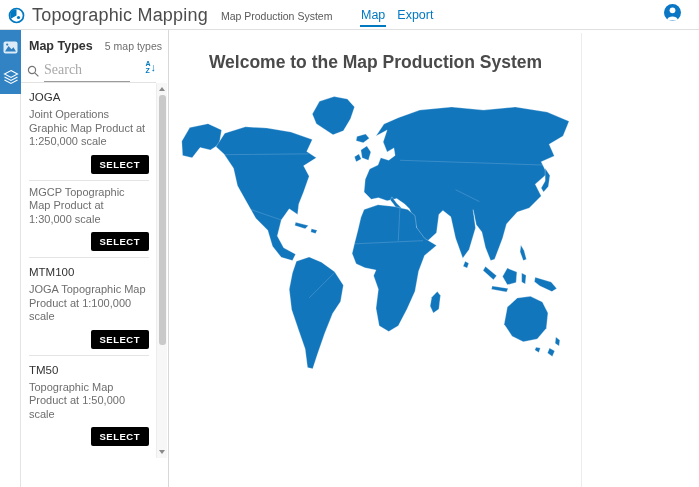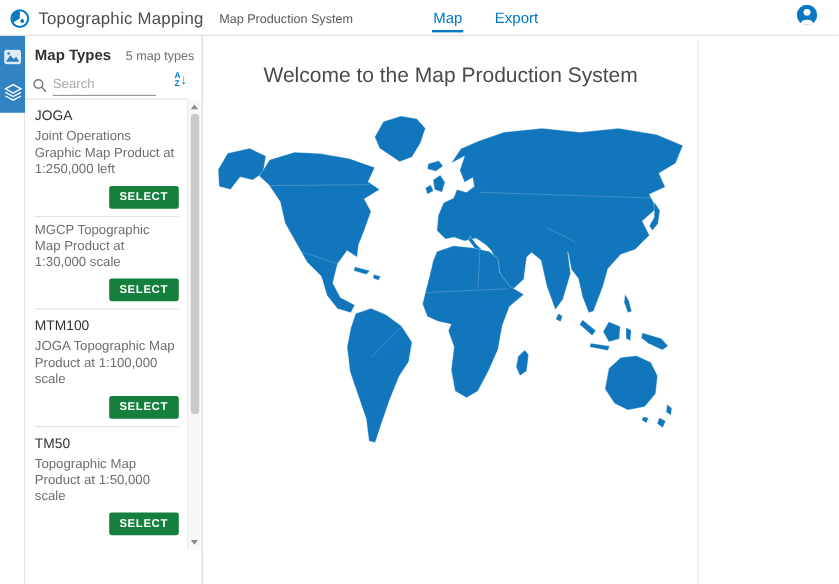--- a/index.html
+++ b/index.html
@@ -3,70 +3,70 @@
 <meta charset="utf-8">
 <style>
   html,body{margin:0;padding:0;background:#fff;}
   .app{position:relative;width:699px;height:487px;background:#fff;overflow:hidden;
        font-family:"Liberation Sans",sans-serif;color:#4c4c4c;}
 
   
   .header{position:absolute;left:0;top:0;width:699px;height:30px;background:#fff;
           border-bottom:1px solid #dfdfdf;box-sizing:border-box;}
   .brand{position:absolute;left:8px;top:0;height:30px;display:flex;align-items:center;gap:7px;}
-  .app-title{font-size:14px;color:#4c4c4c;letter-spacing:.2px;}
+  .app-title{font-size:18px;color:#4c4c4c;letter-spacing:.2px;}
   .app-subtitle{font-size:10.5px;color:#595959;margin-left:6px;padding-top:2px;}
-  .tabs{position:absolute;left:360px;top:0;height:30px;display:flex;gap:25px;align-items:center;}
+  .tabs{position:absolute;left:360px;top:0;height:30px;display:flex;gap:10px;align-items:center;}
   .tab{font-size:12.5px;color:#0079c1;padding:5px 1px 3px 1px;border-bottom:2px solid transparent;cursor:pointer;}
   .tab.active{border-bottom-color:#0079c1;}
   .account{position:absolute;right:18px;top:4px;width:17px;height:17px;cursor:pointer;}
 
   
   .strip{position:absolute;left:0;top:30px;width:21px;height:457px;background:#fff;
          border-right:1px solid #e3e3e3;box-sizing:border-box;}
   .strip-blue{position:absolute;left:0;top:0;width:21px;height:64px;background:#3183c4;}
   .strip-btn{position:absolute;left:0;width:21px;height:28px;display:flex;align-items:center;justify-content:center;cursor:pointer;}
   .strip-btn.b1{top:3px;}
   .strip-btn.b2{top:33px;}
 
   
   .sidebar{position:absolute;left:21px;top:30px;width:148px;height:457px;background:#fff;
            border-right:1px solid #d8d8d8;box-sizing:border-box;}
   .panel-head{position:absolute;left:8px;right:6px;top:9px;display:flex;justify-content:space-between;align-items:baseline;}
   .panel-title{font-size:12.5px;font-weight:bold;color:#323232;}
   .panel-count{font-size:10.5px;color:#6e6e6e;}
   .search-row{position:absolute;left:6px;top:31px;width:112px;height:20px;display:flex;align-items:center;}
   .search-input{border:0;border-bottom:1px solid #9b9b9b;outline:none;width:86px;margin-left:4px;
-                font-size:11px;padding:2px 0 3px 0;color:#323232;font-family:Liberation Sans, sans-serif;}
+                font-size:14px;padding:2px 0 3px 0;color:#323232;font-family:Liberation Serif, serif;}
   .search-input::placeholder{color:#a8a8a8;}
   .sort-az{position:absolute;right:12px;top:30px;display:flex;align-items:center;color:#0079c1;cursor:pointer;}
   .sort-az .az{display:flex;flex-direction:column;font-size:7px;font-weight:bold;line-height:7px;}
   .sort-az .arrow{font-size:11px;line-height:11px;}
   .list-top-divider{position:absolute;left:0;top:52px;width:135px;height:1px;background:#e2e2e2;}
 
   .map-type-list{position:absolute;left:0;top:53px;width:134px;height:373px;overflow:hidden;}
   .map-type-item{padding:0 6px 0 8px;}
   .item-title{padding-top:8px;font-size:11.5px;font-weight:normal;color:#323232;}
   .item-desc{margin-top:5px;font-size:11px;line-height:13.5px;color:#6e6e6e;width:120px;}
   .item-desc:empty{display:none;}
   .item-btn-row{margin-top:5px;text-align:right;height:18px;}
-  .select-btn{background:#15803d;color:#fff;border:0;border-radius:2px;font-size:9.5px;font-weight:bold;
+  .select-btn{background:#000000;color:#fff;border:0;border-radius:2px;font-size:9.5px;font-weight:bold;
               letter-spacing:.5px;padding:4px 9px;cursor:pointer;font-family:"Liberation Sans",sans-serif;}
   .item-divider{margin-top:8px;height:1px;background:#e4e4e4;}
 
   
   .scrollbar{position:absolute;left:135px;top:53px;width:11px;height:375px;background:#f7f7f7;border-left:1px solid #ededed;box-sizing:border-box;}
   .sb-up,.sb-down{position:absolute;left:0;width:10px;height:10px;display:flex;align-items:center;justify-content:center;cursor:pointer;}
   .sb-up{top:1px;} .sb-down{bottom:1px;}
   .tri-up{width:0;height:0;border-left:3px solid transparent;border-right:3px solid transparent;border-bottom:4px solid #8a8a8a;}
   .tri-down{width:0;height:0;border-left:3px solid transparent;border-right:3px solid transparent;border-top:4px solid #8a8a8a;}
   .sb-thumb{position:absolute;left:2px;top:12px;width:7px;height:250px;background:#c9c9c9;border-radius:3px;cursor:grab;}
 
   
-  .main{position:absolute;left:170px;top:30px;width:464px;height:457px;background:#fff;}
+  .main{position:absolute;left:170px;top:30px;width:464px;height:457px;background:#fff;font-weight:bold;}
   .main-content{position:absolute;left:0;top:0;width:411px;height:457px;}
   .main-divider{position:absolute;left:411px;top:3px;width:1px;height:454px;background:#ececec;}
   .welcome{position:absolute;top:22px;width:100%;text-align:center;font-size:17.5px;color:#4a4a4a;}
   .map-wrap{position:absolute;top:60px;left:50%;transform:translateX(-50%);width:398px;}
   .instruction{position:absolute;top:377px;width:100%;text-align:center;font-size:12.5px;color:#4a4a4a;}
 </style>
 </head>
 <body>
 
 <div class="app">
@@ -136,21 +136,21 @@
         <span>Z</span>
       </span>
       <span class="arrow">↓</span>
     </span>
 
     <div class="list-top-divider"></div>
 
     <div class="map-type-list">
   <div class="map-type-item">
     <div class="item-title">JOGA</div>
-    <div class="item-desc">Joint Operations Graphic Map Product at 1:250,000 left</div>
+    <div class="item-desc">Joint Operations Graphic Map Product at 1:250,000 scale</div>
     <div class="item-btn-row">
       <button class="select-btn">SELECT</button>
     </div>
     <div class="item-divider"></div>
   </div>
 
   <div class="map-type-item">
     <div class="item-desc">MGCP Topographic Map Product at 1:30,000 scale</div>
     <div class="item-btn-row">
       <button class="select-btn">SELECT</button>

